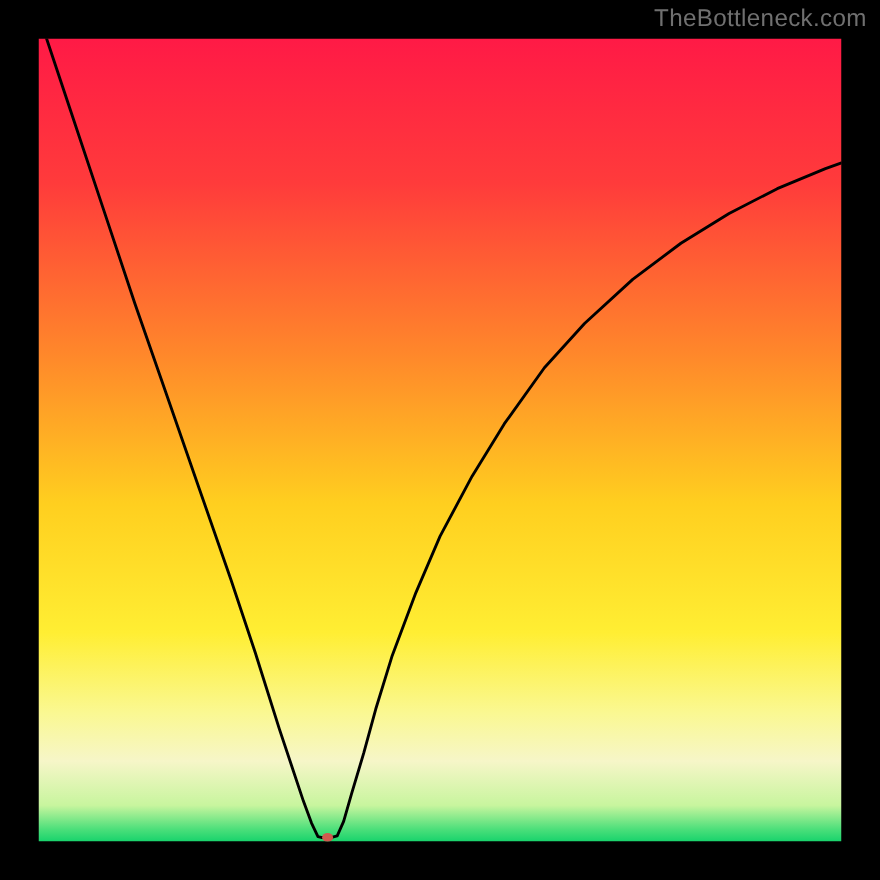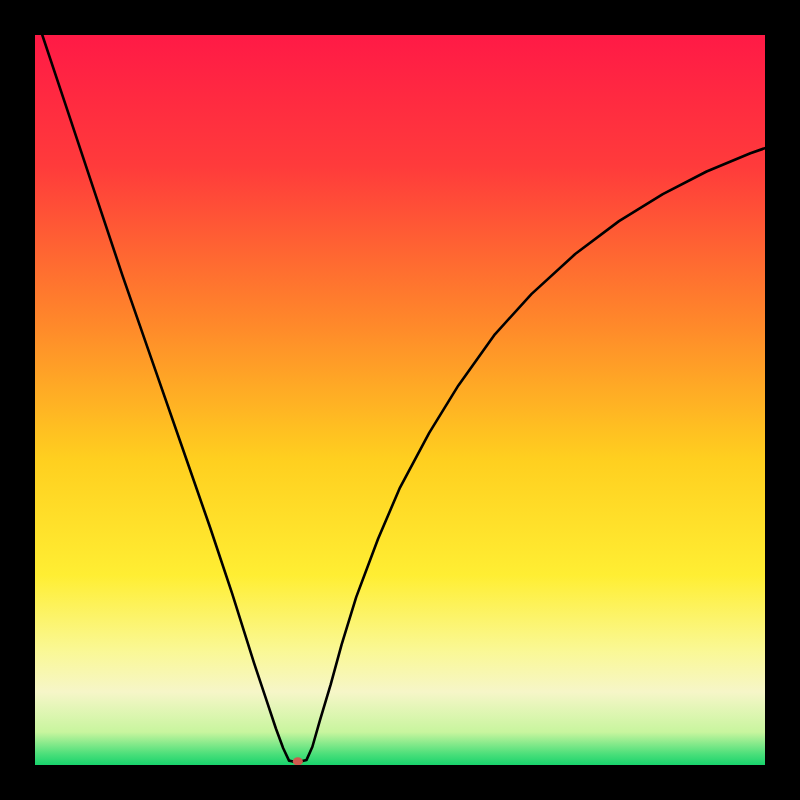--- a/index.html
+++ b/index.html
@@ -37,20 +37,21 @@
   .plot svg {
     display: block;
     width: 730px;
     height: 730px;
   }
 </style>
 </head>
 <body>
 <div class="frame">
 
+  <div class="watermark">TheBottleneck.com</div>
 
   <div class="plot">
     <svg id="chart-svg" viewBox="0 0 730 730" preserveAspectRatio="none">
         <defs>
           <linearGradient id="bg-grad" x1="0" y1="0" x2="0" y2="1">
             <stop offset="0%" stop-color="#ff1a46"></stop>
             <stop offset="18%" stop-color="#ff3b3b"></stop>
             <stop offset="40%" stop-color="#ff8a2a"></stop>
             <stop offset="57.99999999999999%" stop-color="#ffcf1f"></stop>
             <stop offset="74%" stop-color="#ffee33"></stop>

